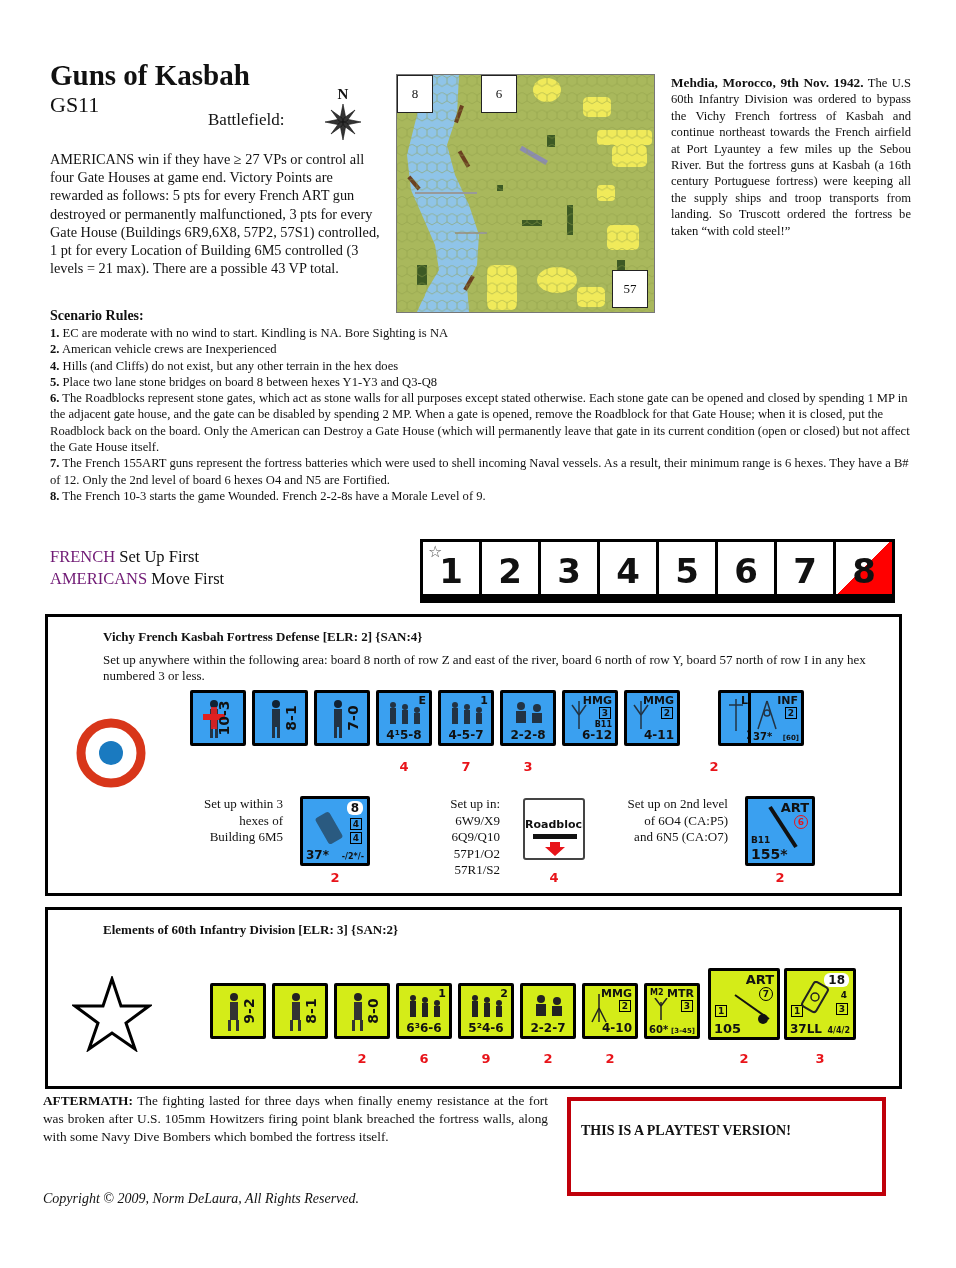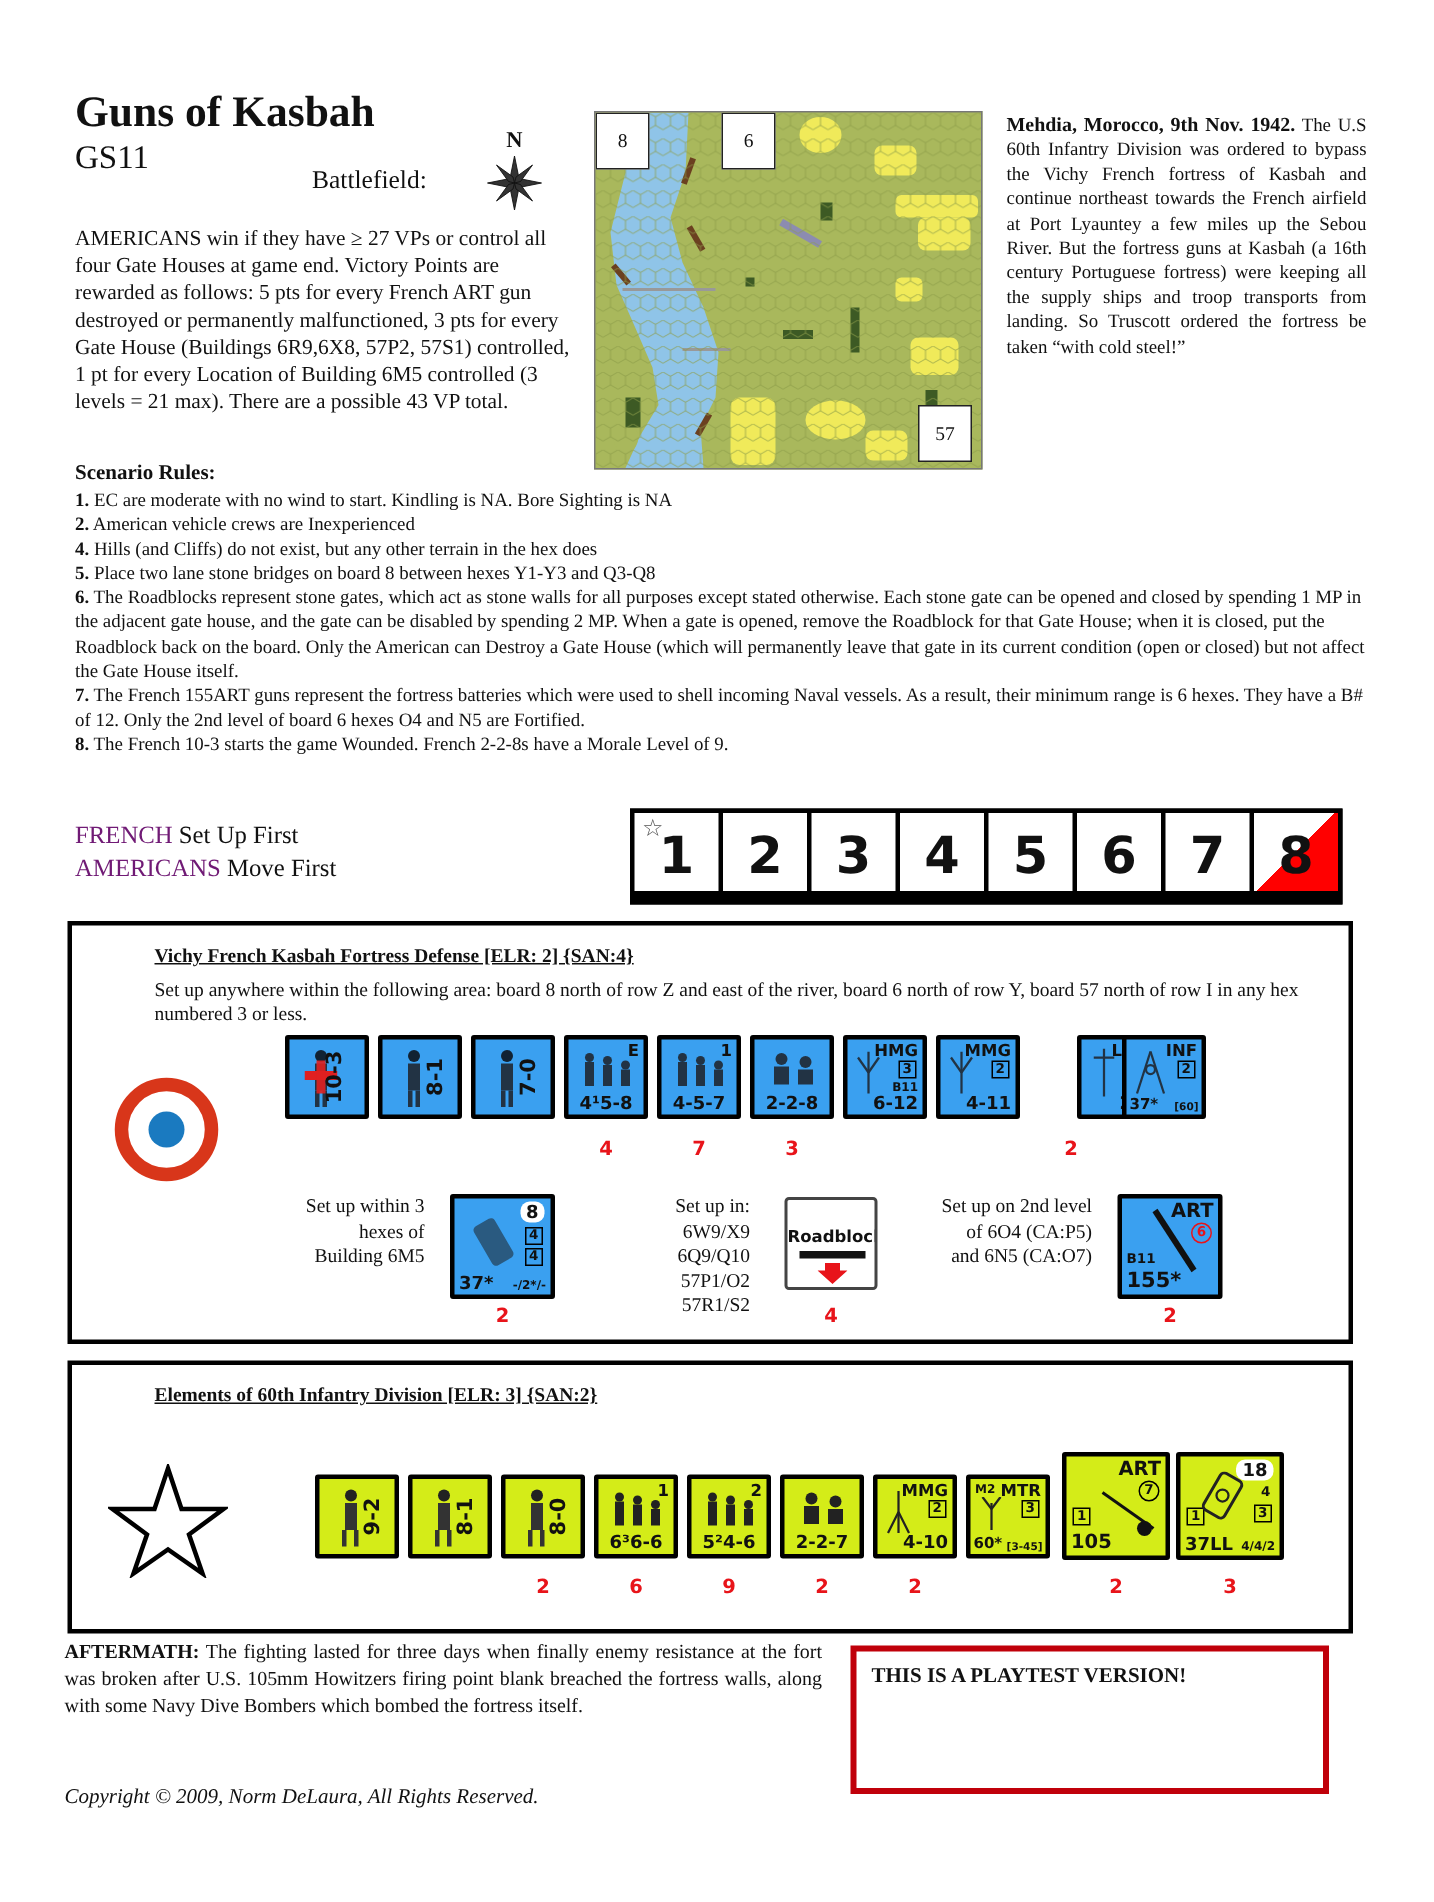--- a/index.html
+++ b/index.html
@@ -22,36 +22,36 @@
   .setup { left:50px; top:546px; font-size:16.5px; line-height:22px; font-family:"Liberation Serif", serif; }
   .red { color:#701a75; }
   .turn { left:420px; top:539px; height:58px; border:3px solid #000; display:flex; background:#000; gap:3px; }
   .tcell { width:56px; height:52px; background:#fff; position:relative; display:flex; align-items:flex-end; justify-content:center;
            font-family:"DejaVu Sans", sans-serif; font-weight:bold; font-size:34px; line-height:46px; }
   .tcell.last { background:linear-gradient(135deg, #fff 50%, #f00 50%); }
   .tstar { position:absolute; left:5px; top:2px; font-size:16px; font-weight:normal; color:#555; line-height:16px; }
   .box { border:3px solid #000; }
   .fr-box { left:45px; top:614px; width:851px; height:276px; }
   .us-box { left:45px; top:907px; width:851px; height:176px; }
-  .sec-title { font-size:13px; font-weight:bold;text-decoration:underline; }
+  .sec-title { font-size:13px; font-weight:bold; }
   .sec-text { font-size:13px; line-height:16px; }
   .counter { position:absolute; width:56px; height:56px; border:3px solid #000; box-sizing:border-box; border-radius:2px;
              font-family:"DejaVu Sans", sans-serif; font-weight:bold; color:#111; overflow:hidden; }
   .fr { background:#3aa0f0; }
   .us { background:#d4ec18; }
   .cval { position:absolute; font-size:12px; }
   .cvert { position:absolute; right:2px; top:50%; transform:translateY(-50%) rotate(-90deg); transform-origin:center; font-size:14px; }
   .cbottom { position:absolute; bottom:1px; left:0; right:0; text-align:center; font-size:12px; }
   .ctopright { position:absolute; top:1px; right:3px; font-size:11px; }
   .fig { position:absolute; left:10px; top:6px; width:22px; height:40px; }
   .qty { position:absolute; font-family:"DejaVu Sans", sans-serif; font-weight:bold; color:#e8141a; font-size:13px; width:56px; text-align:center; }
   .note { position:absolute; font-size:13px; line-height:16.5px; text-align:right; }
   .aftermath { left:43px; top:1092px; width:505px; font-size:13.3px; line-height:18px; text-align:justify; }
   .copyright { left:43px; top:1191px; font-size:14px; font-style:italic; }
-  .playtest { left:567px; top:1097px; width:319px; height:99px; border:4px solid #c0000a; padding:9px 0 0 10px; box-sizing:border-box; }
+  .playtest { left:567px; top:1097px; width:319px; height:99px; border:4px solid #c0000a; padding:22px 0 0 10px; box-sizing:border-box; }
   .playtest .h { font-weight:bold; font-size:14px; }
   .playtest .t { font-size:12.6px; line-height:16.2px; }
   .roadblock { background:#fff; border:2px solid #444; border-radius:3px; }
 </style>
 </head>
 <body>
 
 <div class="abs title">Guns of Kasbah</div>
 <div class="abs code">GS11</div>
 <div class="abs battlefield">Battlefield:</div>

